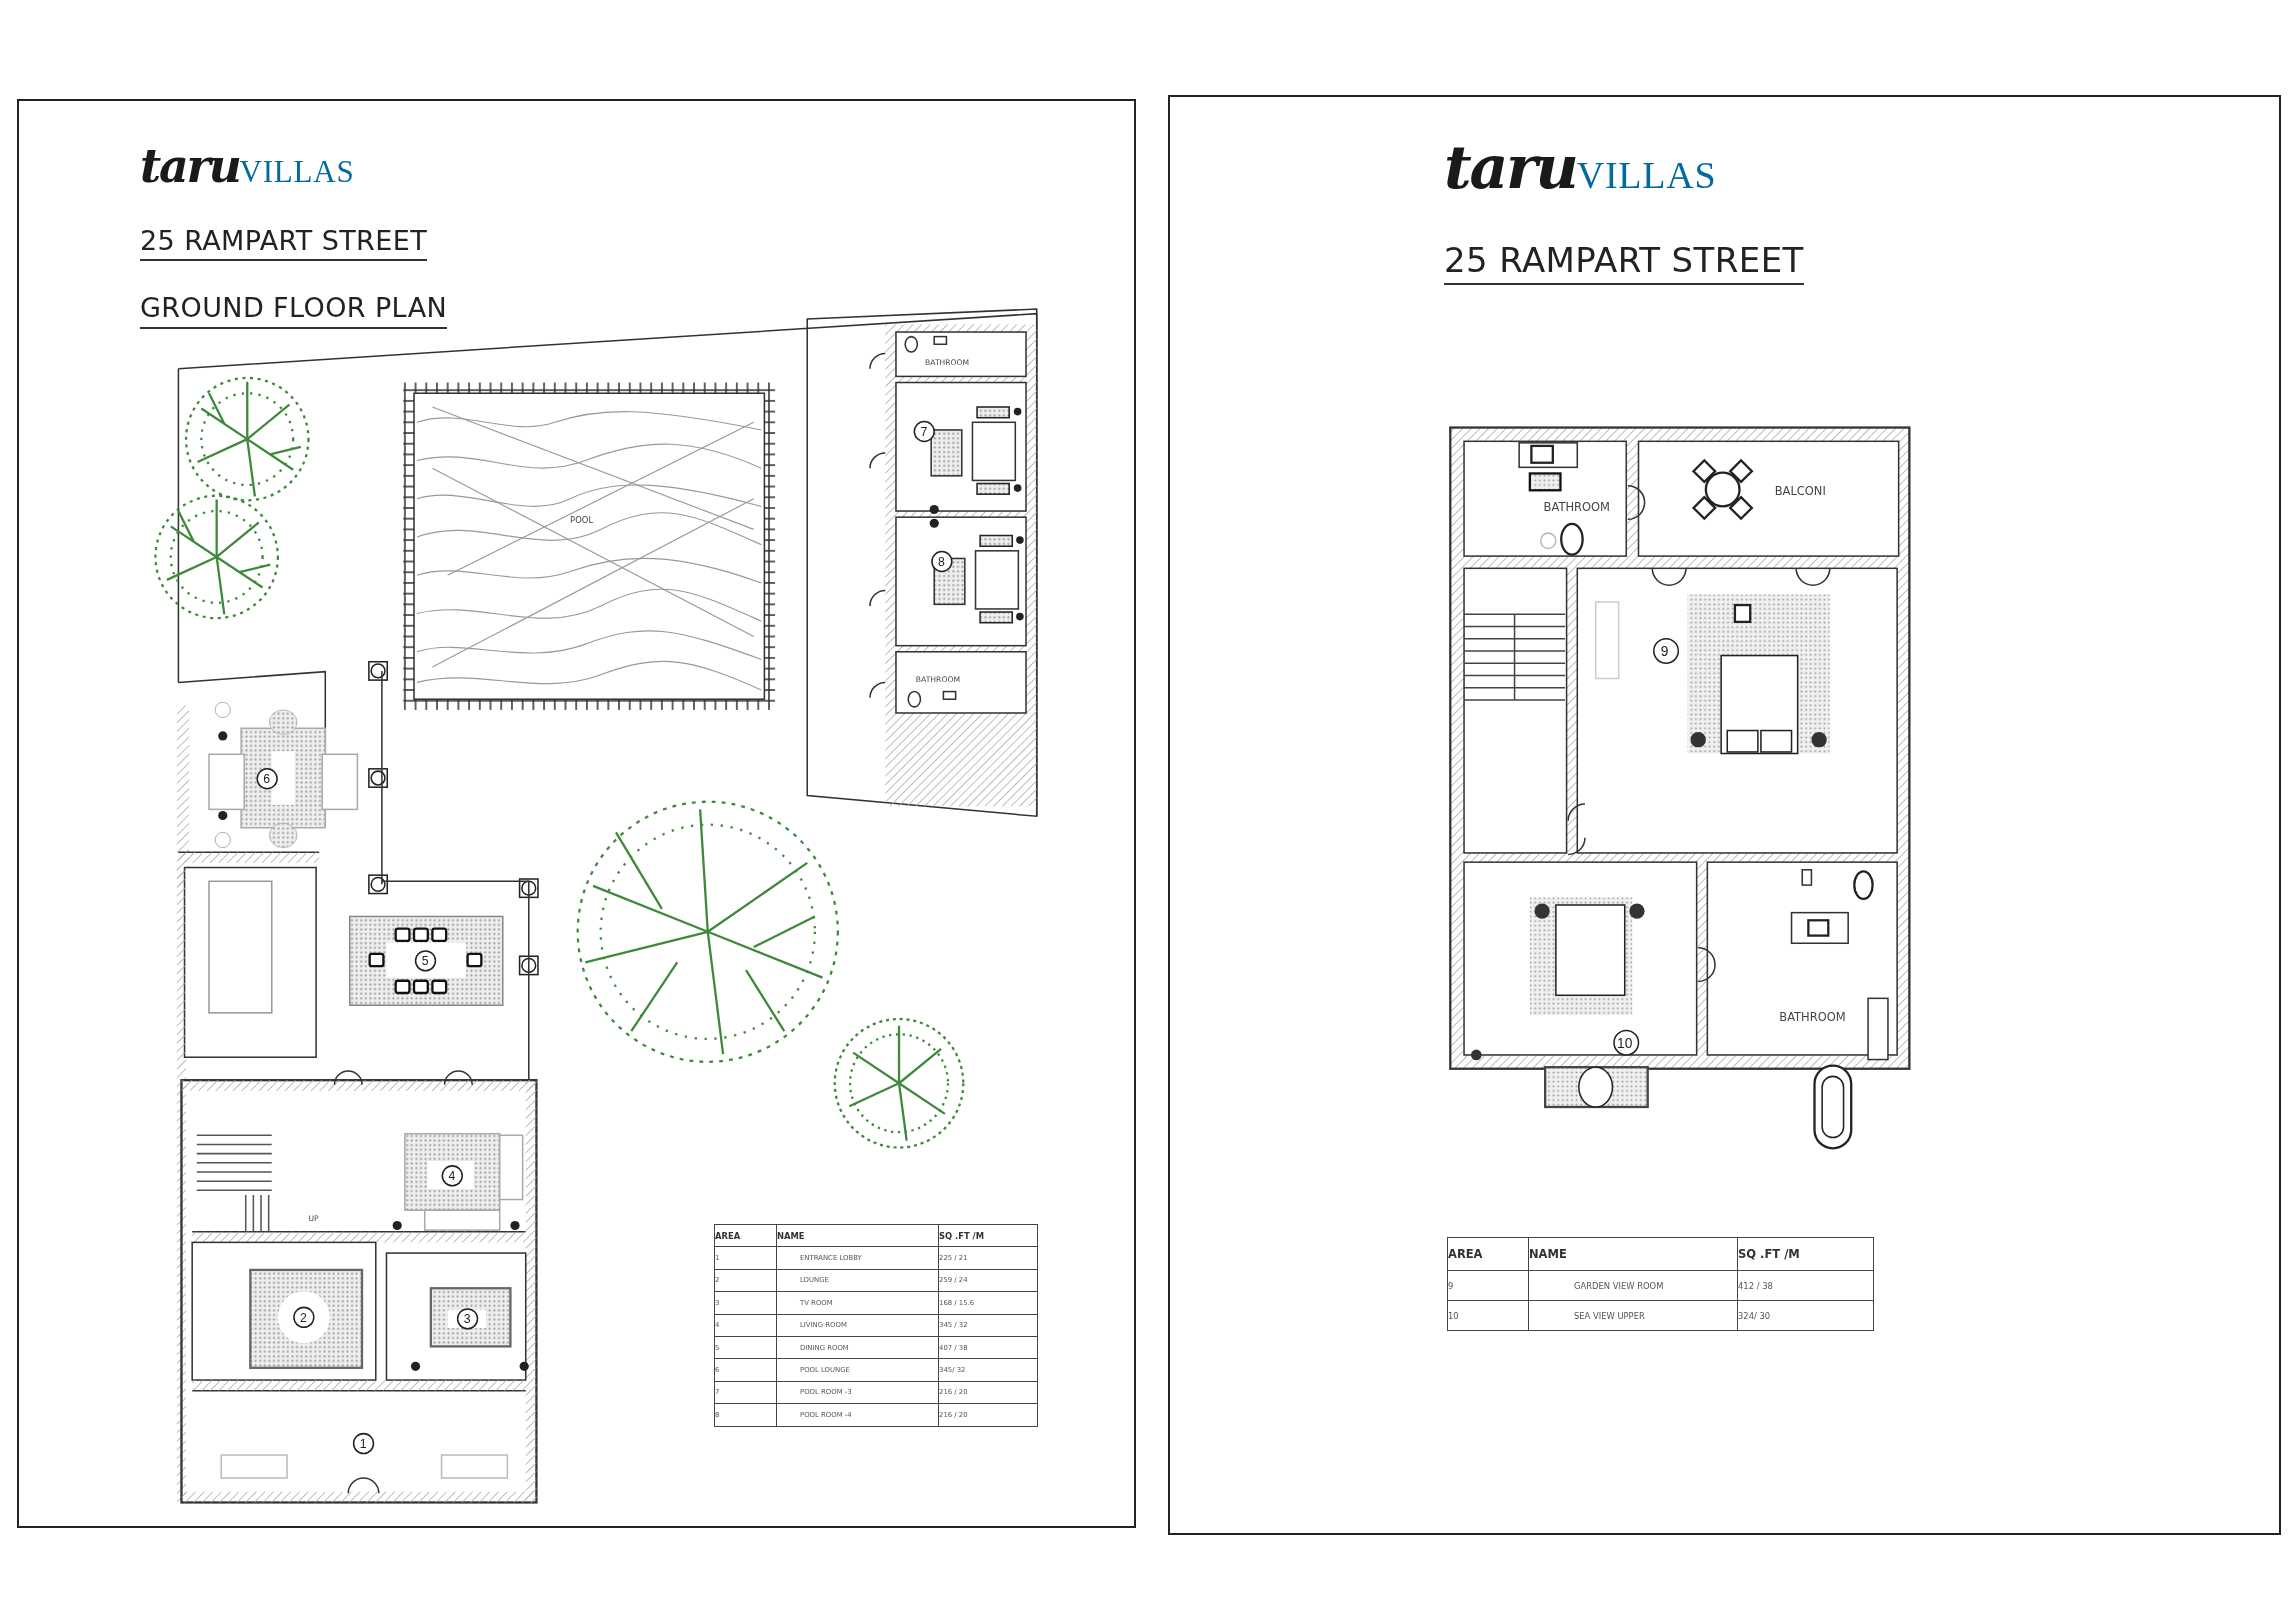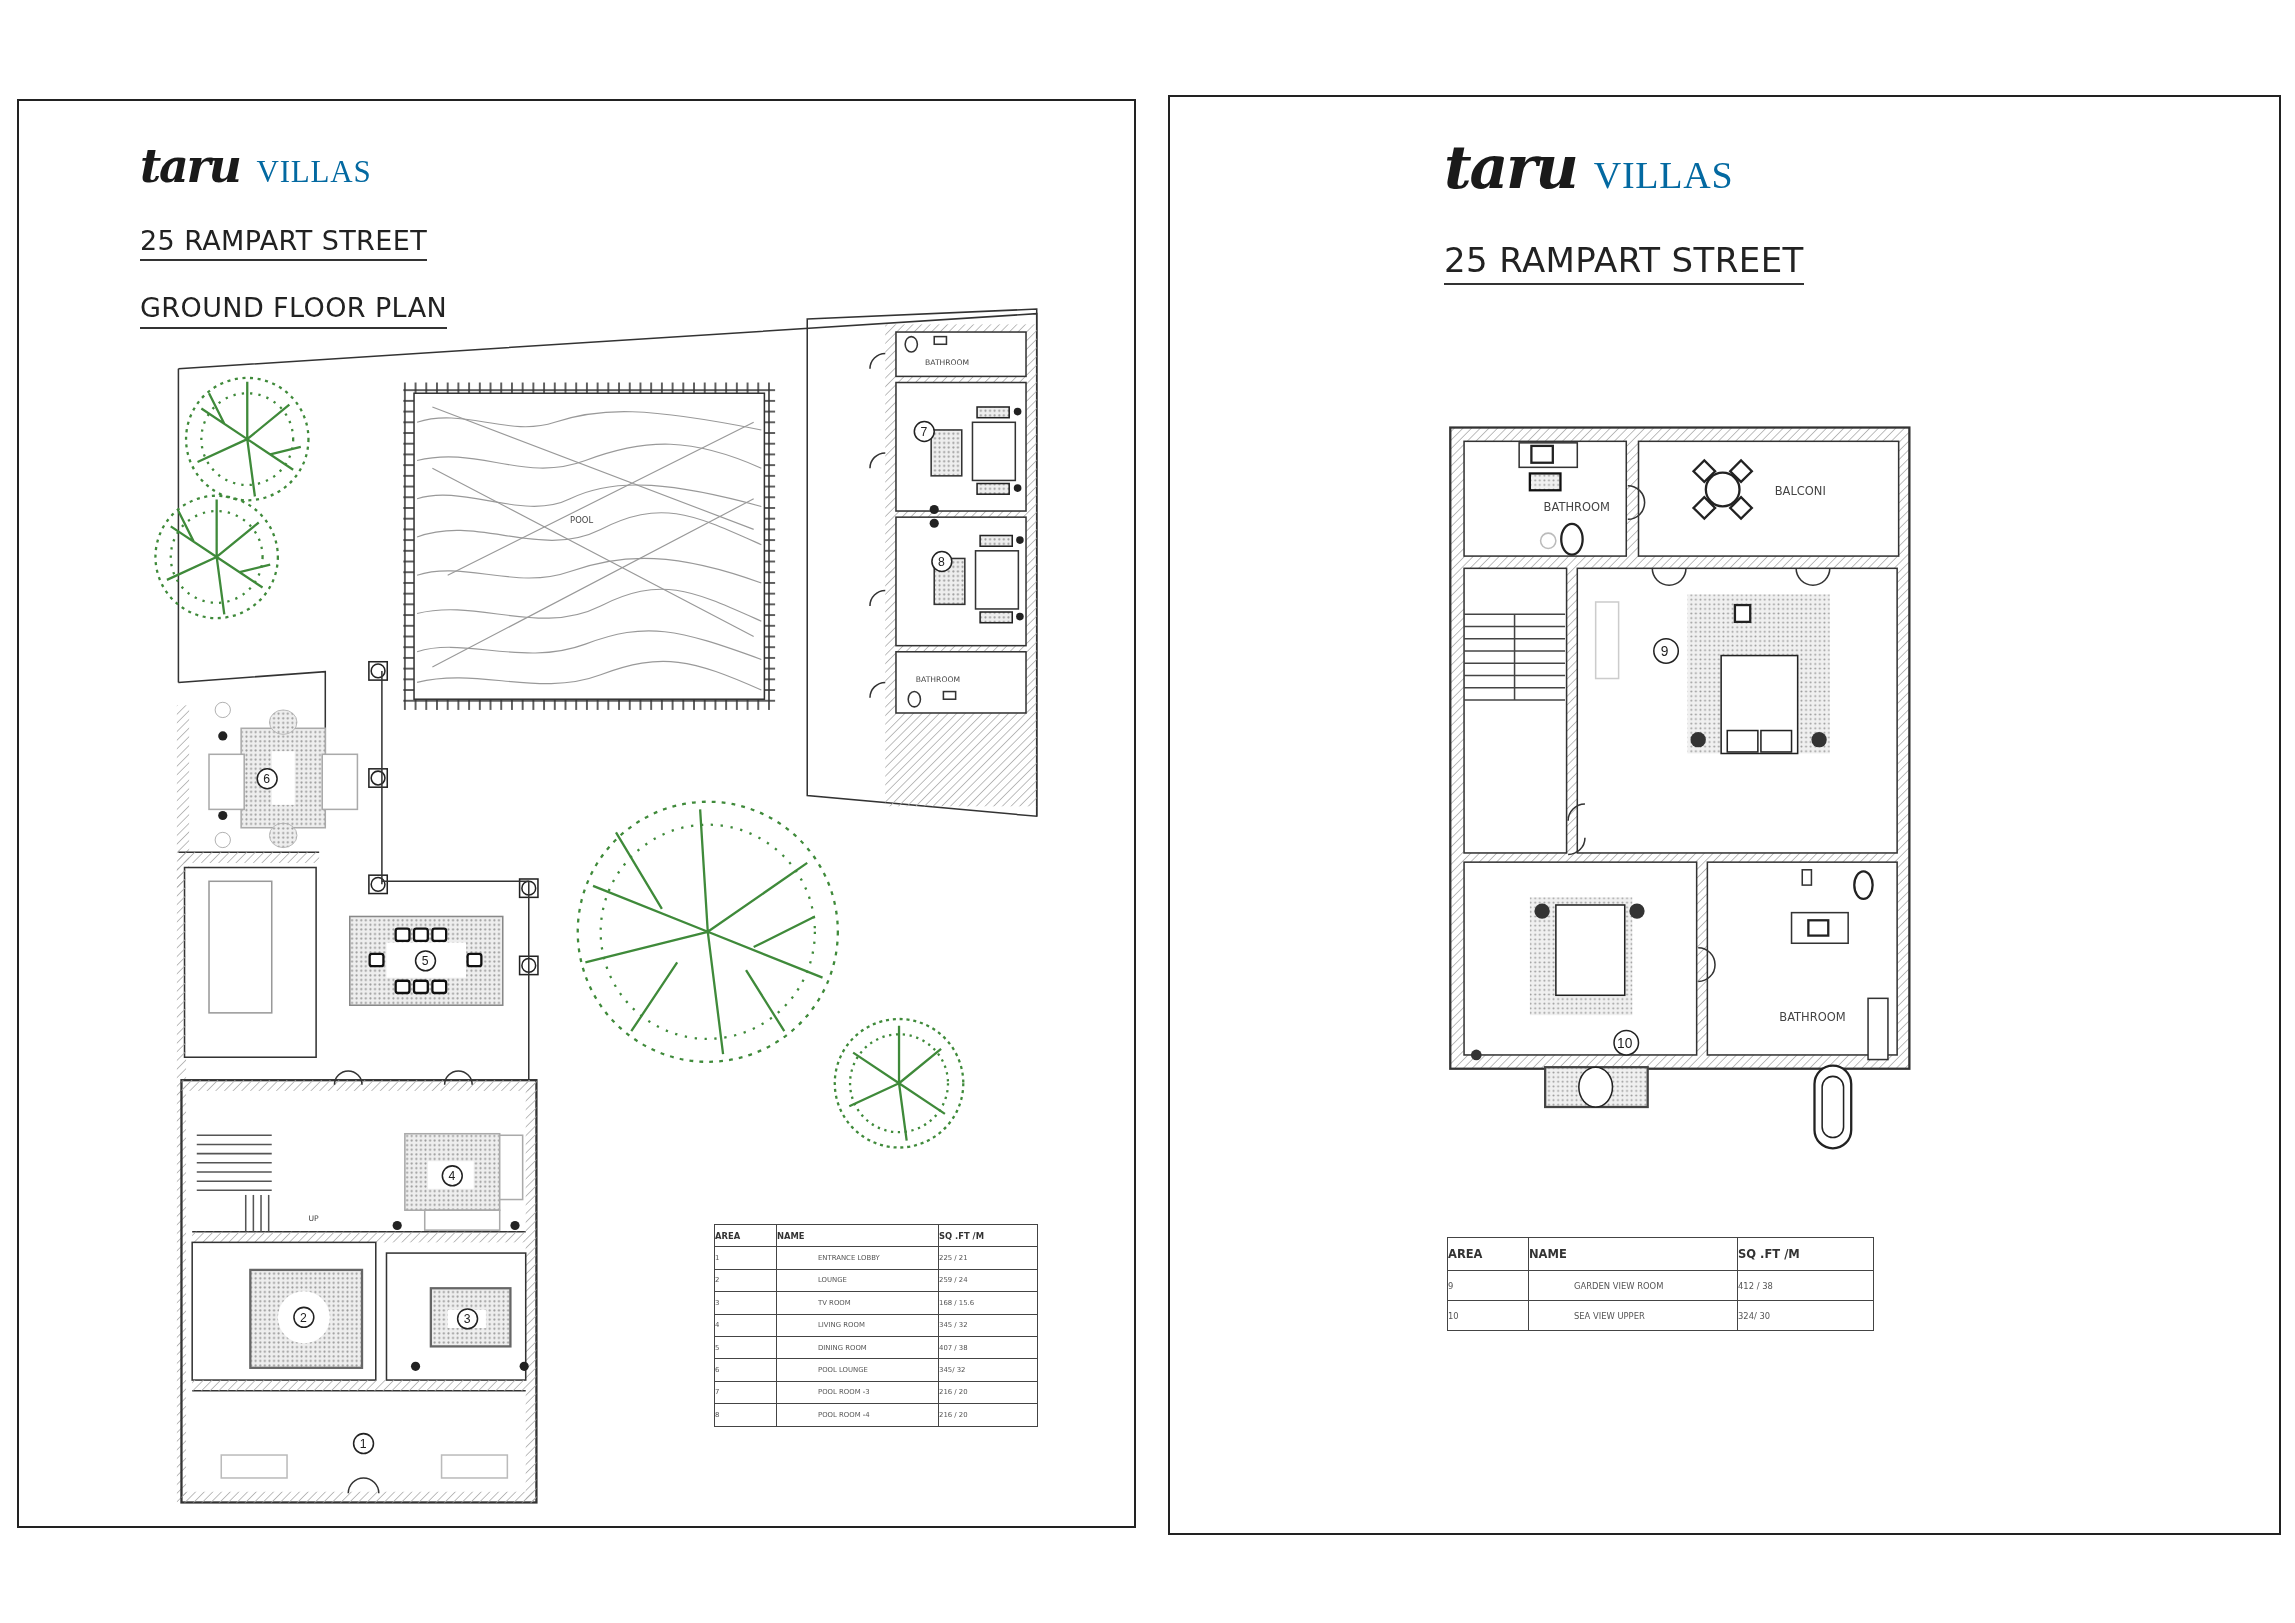--- a/index.html
+++ b/index.html
@@ -2,42 +2,42 @@
 <html style="font-size:12.2px"><head>
 <meta charset="utf-8">
 <style>
   html, body { margin:0; padding:0; background:#ffffff; }
   body { width:2295px; height:1624px; position:relative; overflow:hidden;
          font-family:"Liberation Sans", "DejaVu Sans", sans-serif; color:#2a2a2a; }
   .sheet { position:absolute; border:2.3px solid #222; background:#fff; box-sizing:border-box; }
   #sheet-ground { left:17px; top:99px; width:1119px; height:1429px; }
   #sheet-upper  { left:1168px; top:95px; width:1113px; height:1440px; }
   .title-block { position:absolute; }
-  .brand { display:flex; align-items:baseline; gap:17px; }
+  .brand { display:flex; align-items:baseline; }
   .brand-logo { font-family:"DejaVu Serif", serif; font-style:italic; font-weight:bold; letter-spacing:-2.3px; color:#1a1a1a; }
   .brand-name { font-family:Liberation Serif, serif; font-weight:normal; color:#0369a1; letter-spacing:0.8px; }
   .sub { display:inline-block; font-family:"DejaVu Sans", sans-serif; color:#222; border-bottom:2.3px solid #333; padding-bottom:3.1px; letter-spacing:0.4px; }
   #sheet-ground .title-block { left:121px; top:38px; }
   #sheet-ground .brand-logo { font-size:46px; }
   #sheet-ground .brand-name { font-size:31px; }
   #sheet-ground .sub { font-size:27px; margin-top:7.7px; }
   #sheet-upper .title-block { left:274px; top:35px; }
   #sheet-upper .brand-logo { font-size:60px; }
   #sheet-upper .brand-name { font-size:38px; }
   #sheet-upper .sub { font-size:34px; margin-top:13.8px; }
   .sub-line { display:block;margin-top:24px; }
   svg.plan { position:absolute; left:0; top:0; }
   table.area-table { position:absolute; border-collapse:collapse; background:#fff; font-family:"DejaVu Sans", sans-serif; color:#333; }
   table.area-table th, table.area-table td { border:1.5px solid #444; text-align:left; padding:0; }
   table.area-table th { font-weight:bold; }
   table.area-table td.name { text-align:left; }
   #table-ground { left:695px; top:1123px; width:324px; }
   #table-ground th { font-size:8.4px; height:21.4px; }
   #table-ground td { font-size:6.9px; height:21.4px; color:#555; }
-  #table-ground td.name { padding-left:41px; }
+  #table-ground td.name { padding-left:23px; }
   #table-upper { left:277px; top:1140px; width:427px; }
   #table-upper th { font-size:11.5px; height:32px; }
   #table-upper td { font-size:8.4px; height:29px; color:#555; }
   #table-upper td.name { padding-left:45px; }
   .plan-label { font-family:"DejaVu Sans", sans-serif; fill:#444; }
 </style>
 </head>
 <body>
 
 <div class="sheet" id="sheet-ground">

